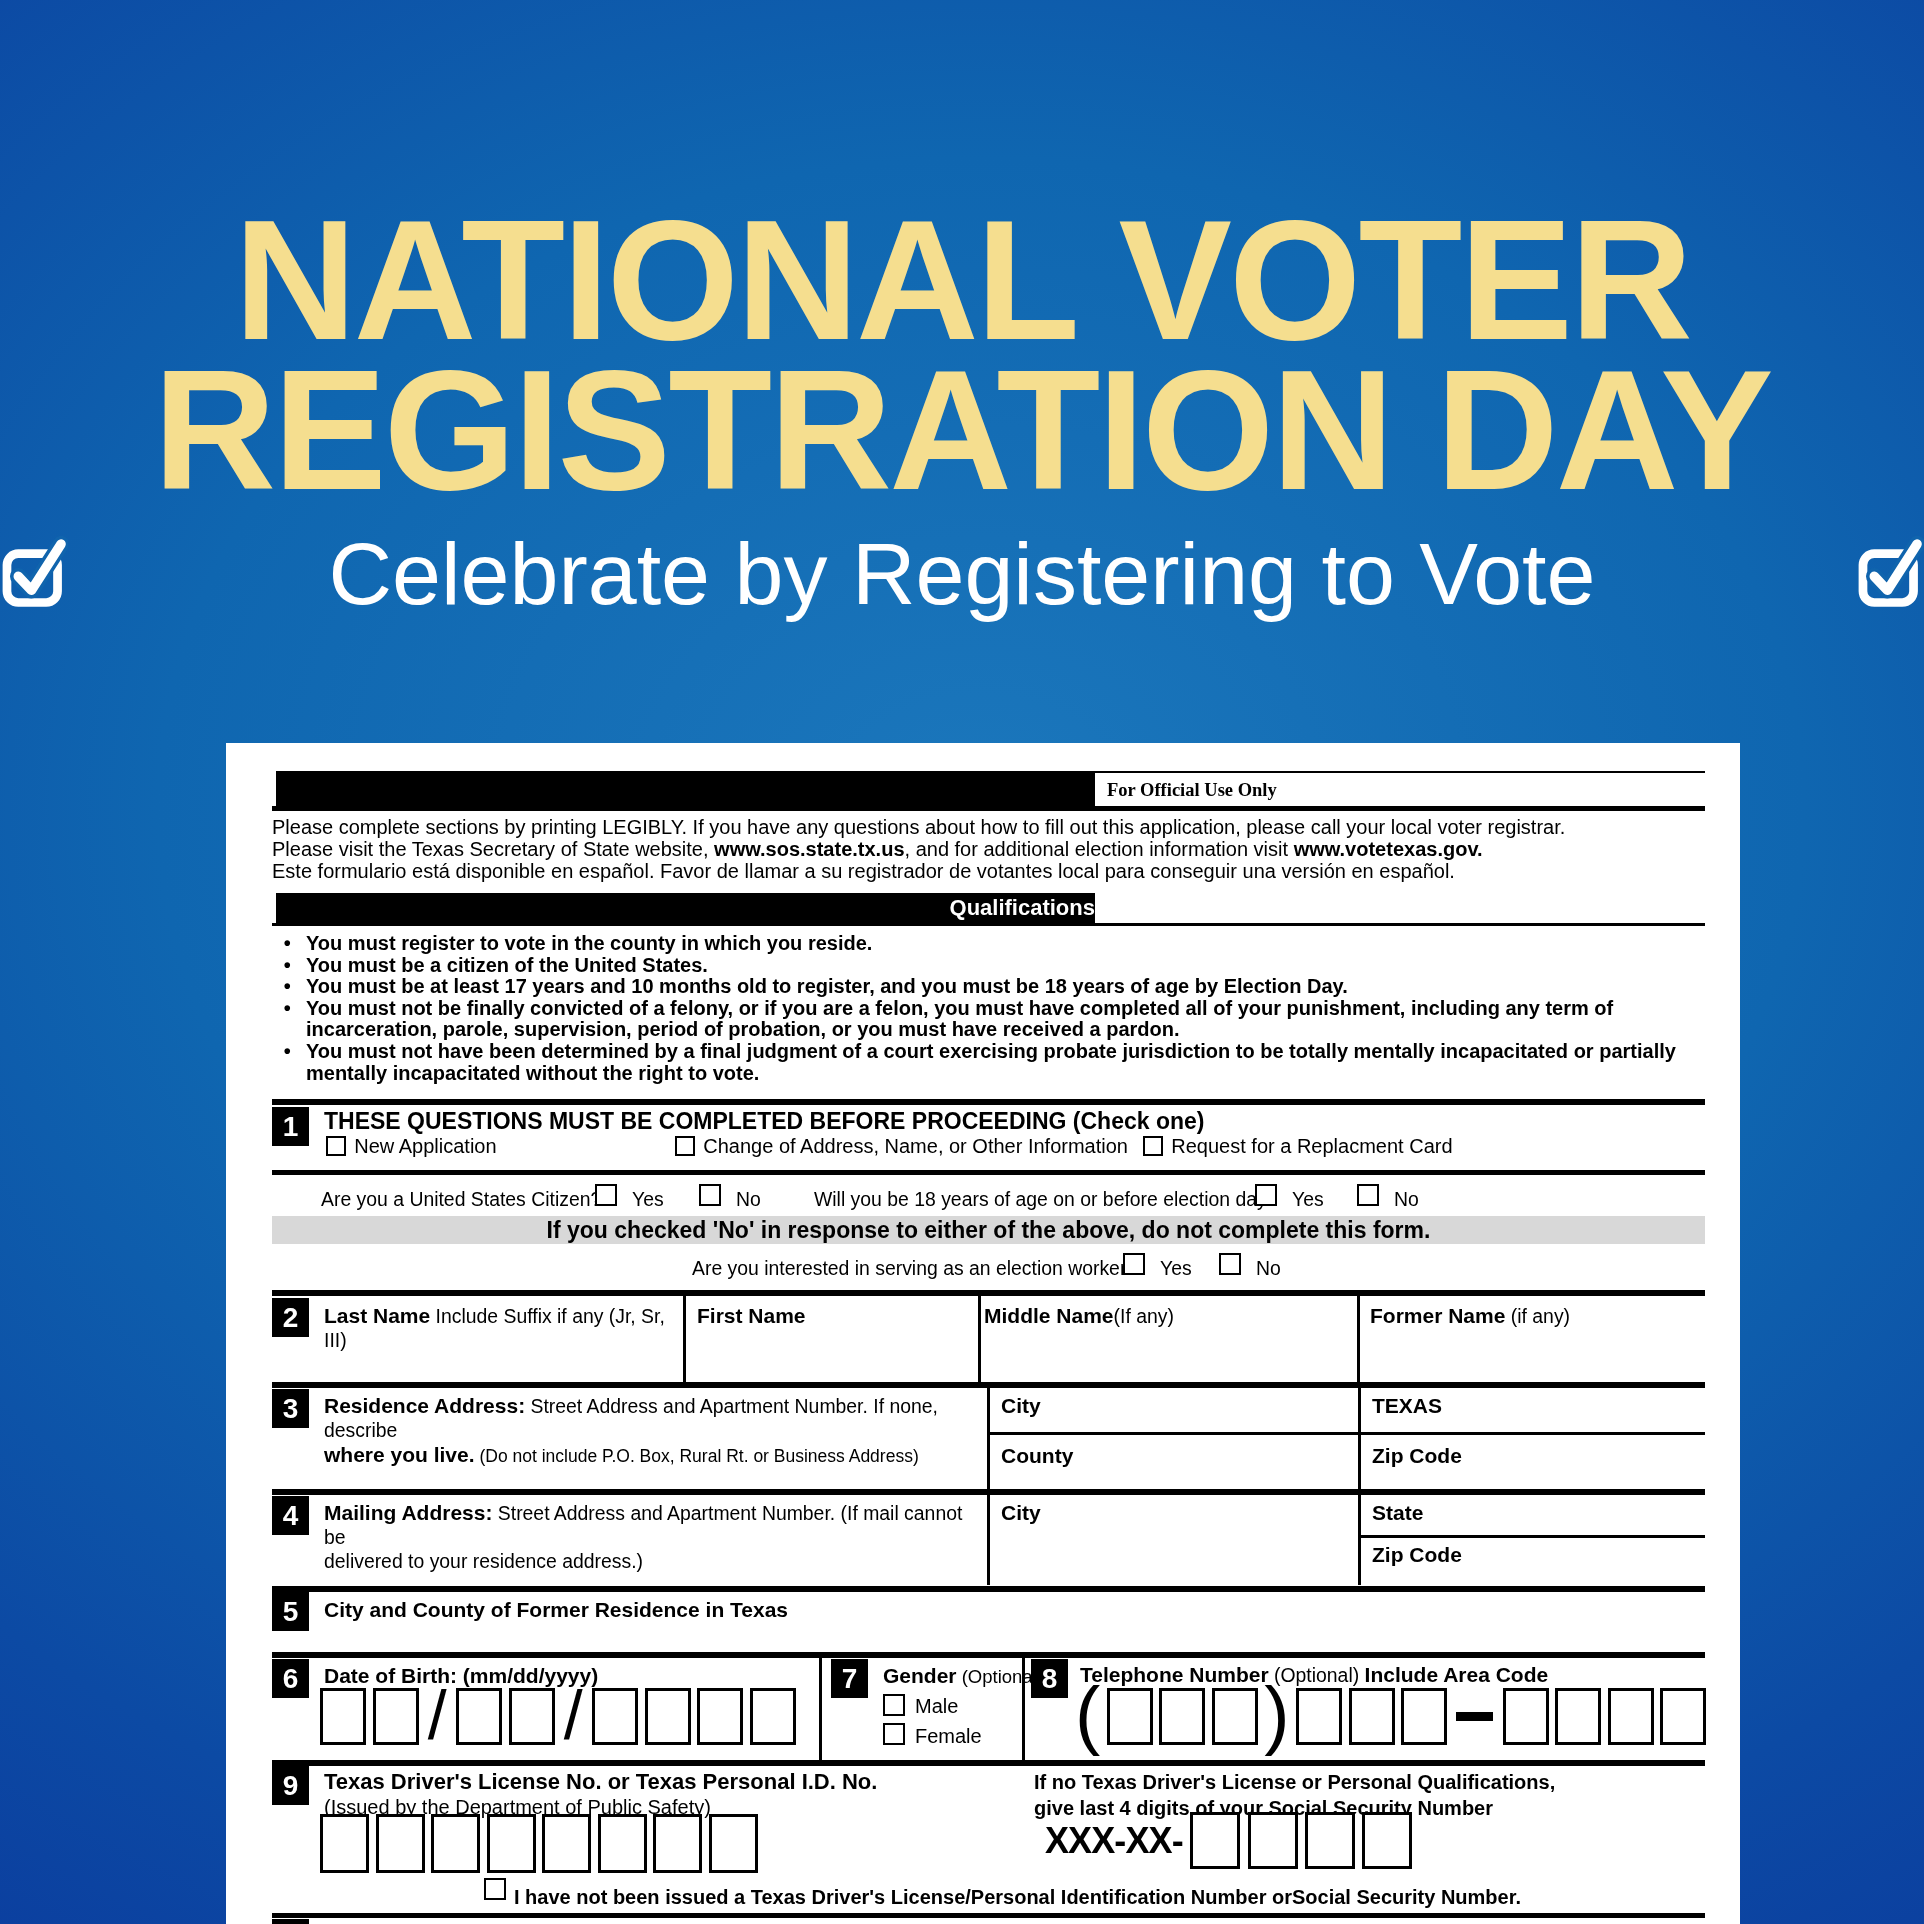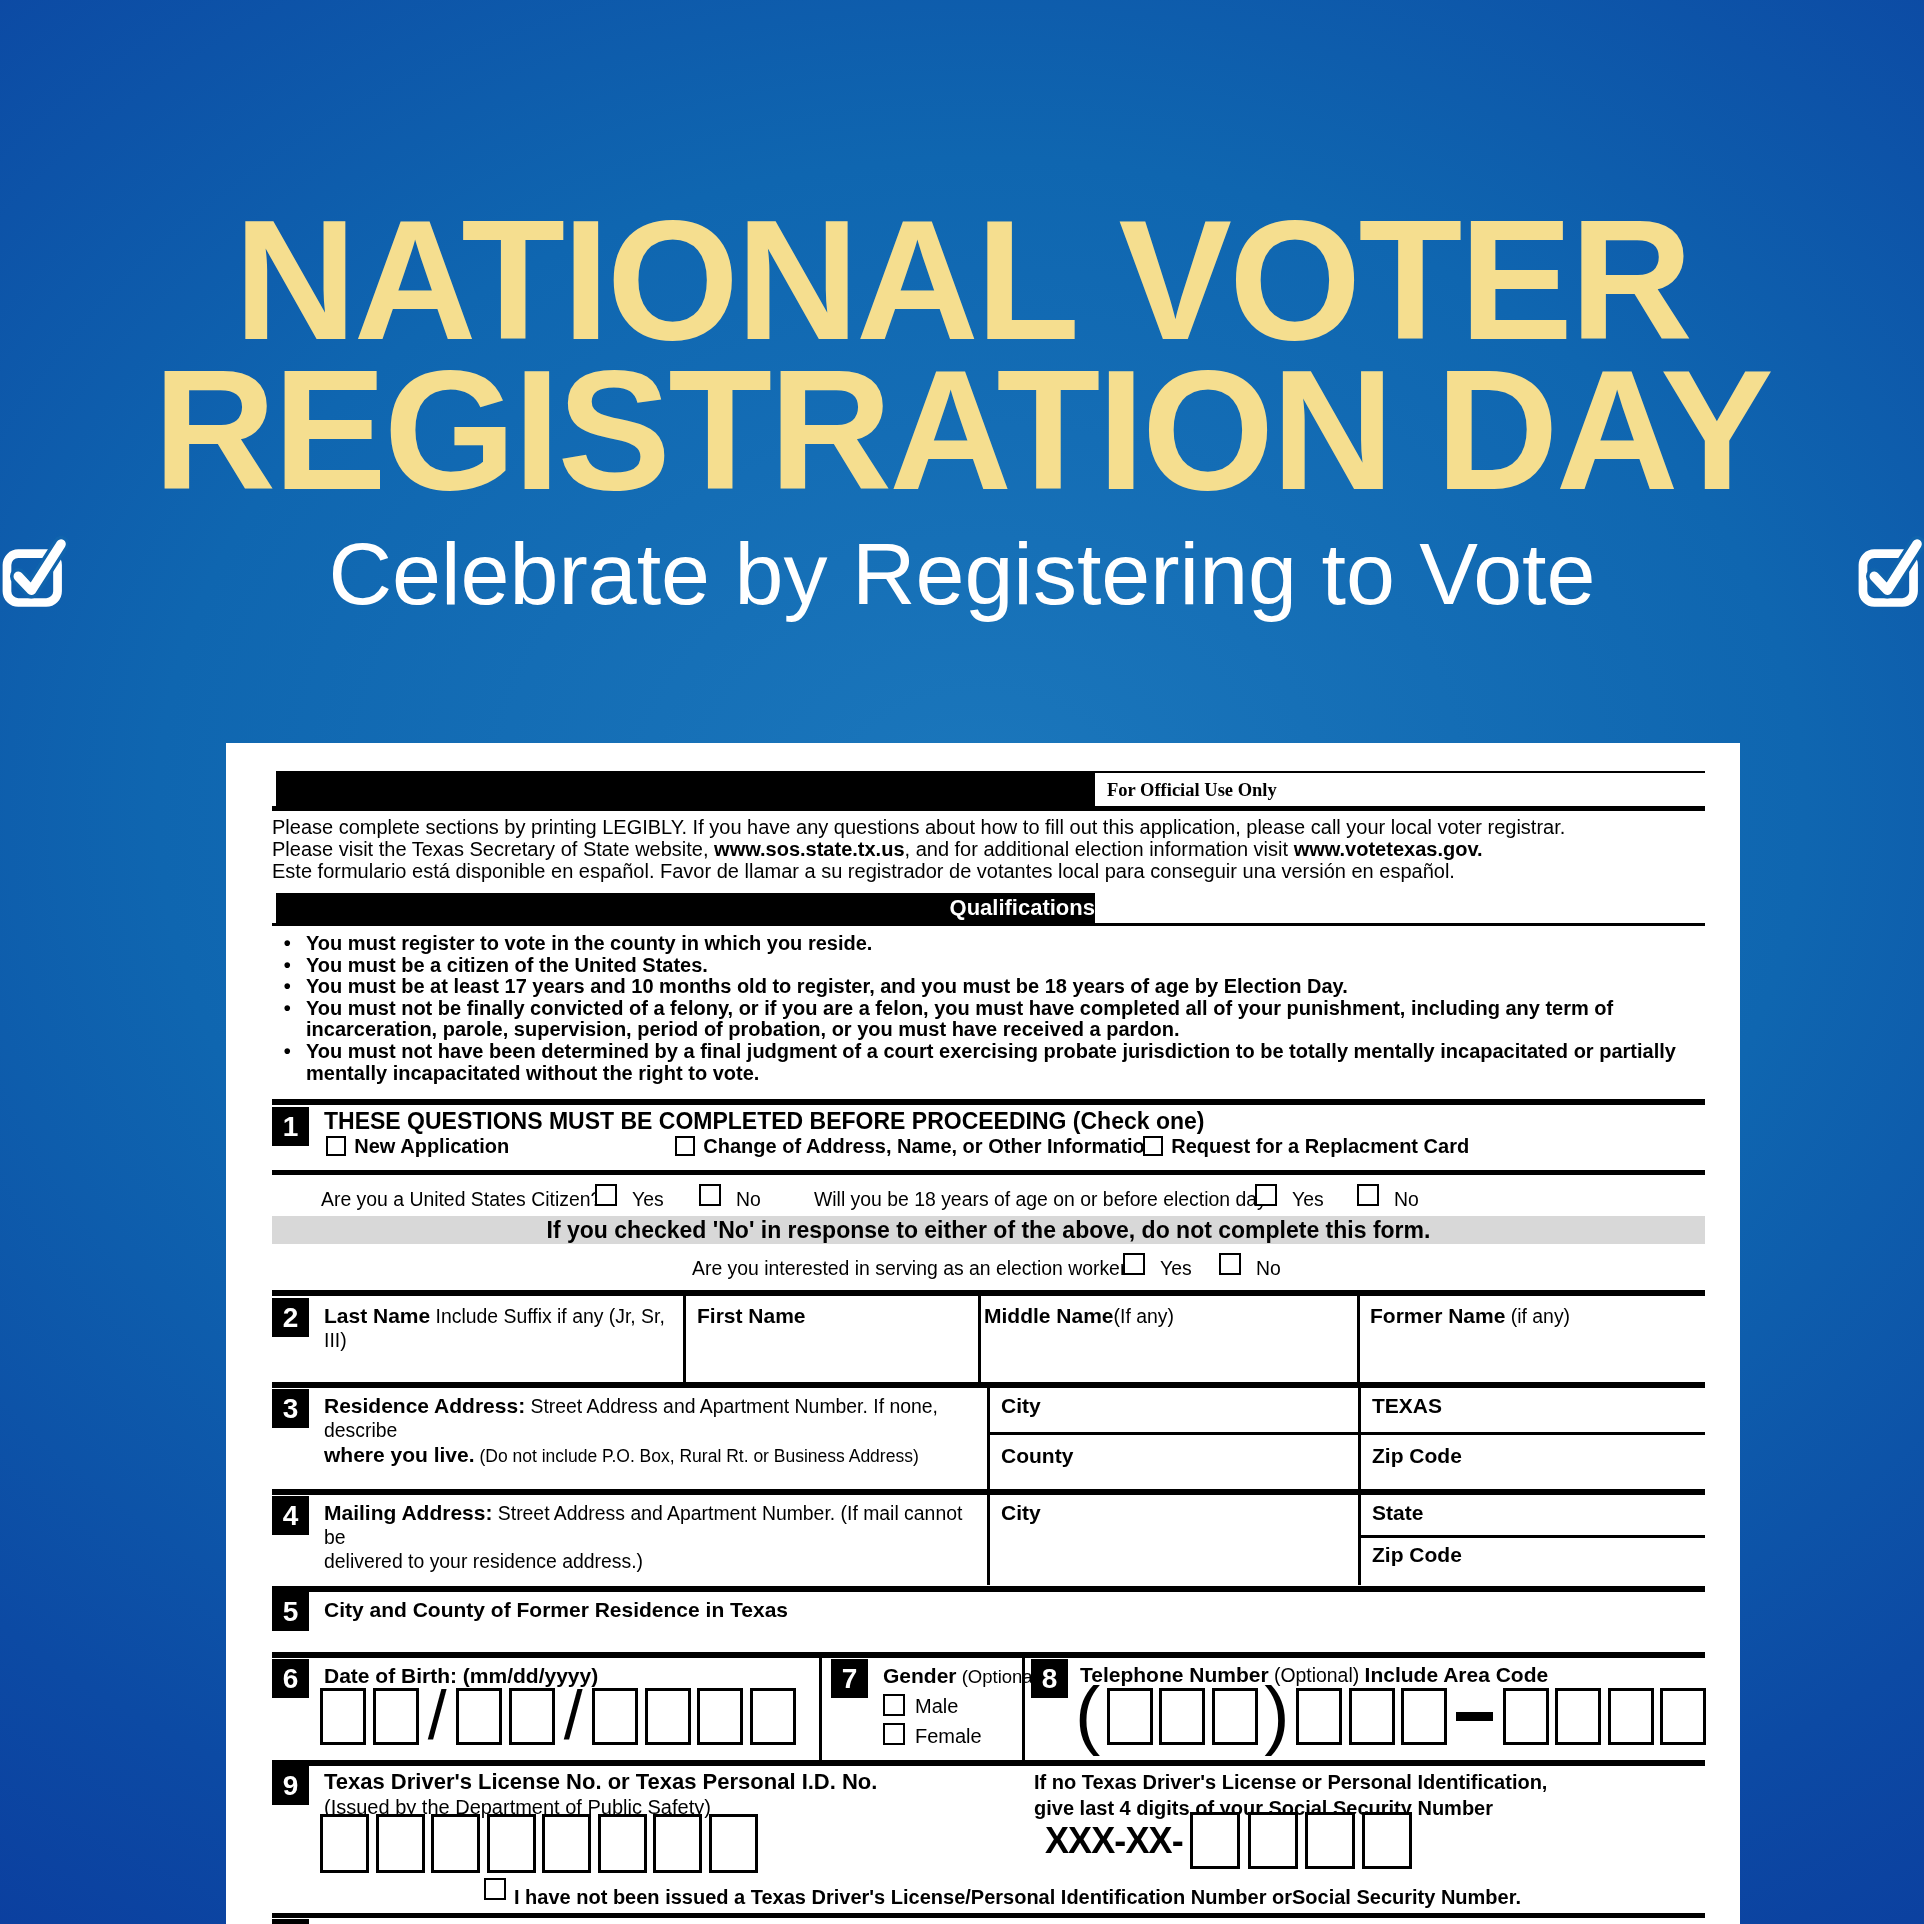--- a/index.html
+++ b/index.html
@@ -29,21 +29,21 @@
   .t23{font-size:21px;line-height:25px;}
   .official{position:absolute;left:868px;top:28px;width:611px;height:35px;border-top:2.8px solid #000;
     box-sizing:border-box;font-family:"Liberation Serif",serif;font-weight:bold;font-size:18.5px;padding:6.5px 0 0 13px;}
   .qualbar{position:absolute;left:50px;top:150px;width:819px;height:29.5px;background:#000;color:#fff;
     display:flex;align-items:center;justify-content:flex-end;font-weight:bold;font-size:22px;}
   .bullets{position:absolute;left:54px;top:190px;width:1421px;font-weight:bold;font-size:20px;line-height:21.6px;}
   .bullets .li{position:relative;padding-left:26px;}
   .bullets .li:before{content:"\2022";position:absolute;left:3.7px;}
   .graybar{position:absolute;left:46px;top:473px;width:1433px;height:28px;background:#d8d8d8;
     display:flex;align-items:center;justify-content:center;font-weight:bold;font-size:23px;}
-  .cbrow{display:flex;align-items:center;gap:8.3px;font-weight:bold;}
+  .cbrow{display:flex;align-items:center;gap:8.3px;}
   .boxrow{position:absolute;display:flex;align-items:flex-start;gap:6.5px;}
   .slash{font-size:68px;line-height:54px;font-weight:normal;margin:0 2.8px;}
   .paren{font-size:76px;line-height:52px;font-weight:normal;}
   .dash{width:37px;height:9.2px;background:#000;align-self:center;margin:0 2.8px;}
   .ssntext{font-size:36px;font-weight:600;letter-spacing:-0.9px;line-height:57px;}
   .small19{font-size:17.5px;}
 </style>
 </head>
 <body>
 
@@ -246,21 +246,21 @@
       <span class="wbox"></span>
     </div>
 
     <div class="hline" style="left:46px;top:1017px;width:1433px;height:5.5px;"></div>
     <div class="numbox" style="left:46px;top:1023px;">
         <span>9</span>
       </div>
     <div class="abs b" style="left:98px;top:1026px;font-size:22px;">Texas Driver's License No. or Texas Personal I.D. No.</div>
     <div class="abs t215" style="left:98px;top:1053px;">(Issued by the Department of Public Safety)</div>
     <div class="abs b" style="left:808px;top:1026px;font-size:20px;line-height:26px;">
-      <div>If no Texas Driver's License or Personal Identification,</div>
+      <div>If no Texas Driver's License or Personal Qualifications,</div>
       <div>give last 4 digits of your Social Security Number</div>
     </div>
     <div class="boxrow" style="left:94px;top:1071px;">
       <span class="wbox" style="width:49px;height:59px;"></span>
       <span class="wbox" style="width:49px;height:59px;"></span>
       <span class="wbox" style="width:49px;height:59px;"></span>
       <span class="wbox" style="width:49px;height:59px;"></span>
       <span class="wbox" style="width:49px;height:59px;"></span>
       <span class="wbox" style="width:49px;height:59px;"></span>
       <span class="wbox" style="width:49px;height:59px;"></span>

